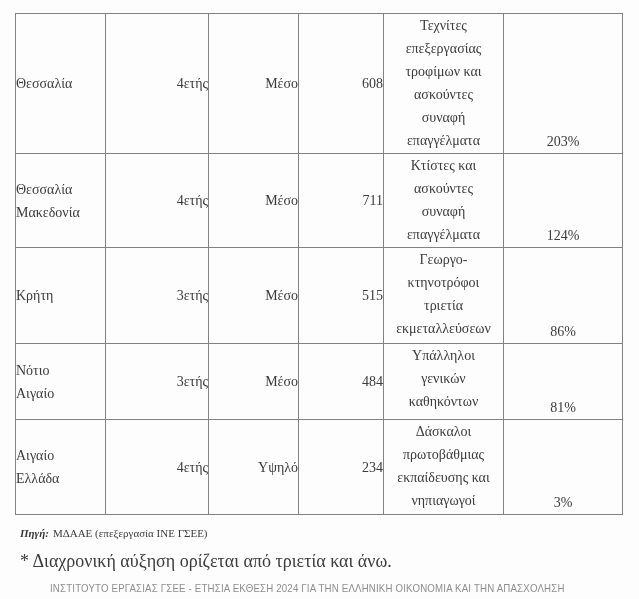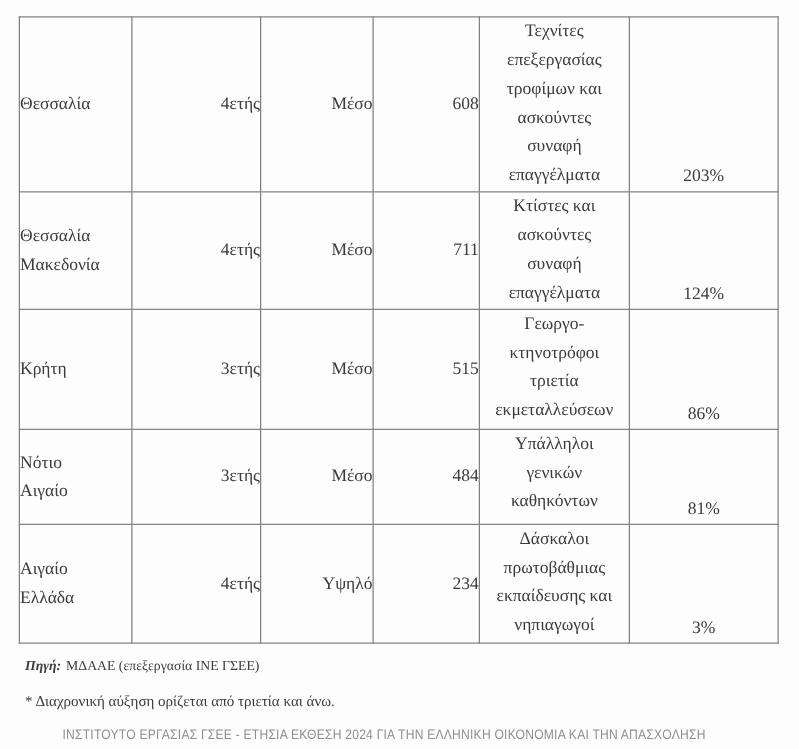--- a/index.html
+++ b/index.html
@@ -67,21 +67,21 @@
   }
   .source-label {
     font-weight: bold;
     font-style: italic;
   }
   .source-text {
     margin-left: 4px;
   }
   .note-line {
     margin: 7px 0 0 20px;
-    font-size: 12px;
+    font-size: 18px;
     line-height: 20px;
     color: #3b3b3b;
   }
   .page-footer {
     margin: 11px 0 0 10px;
     font-family: "Liberation Sans", "DejaVu Sans", sans-serif;
     font-size: 11px;
     line-height: 12px;
     color: #8e8e8e;
     white-space: nowrap;

